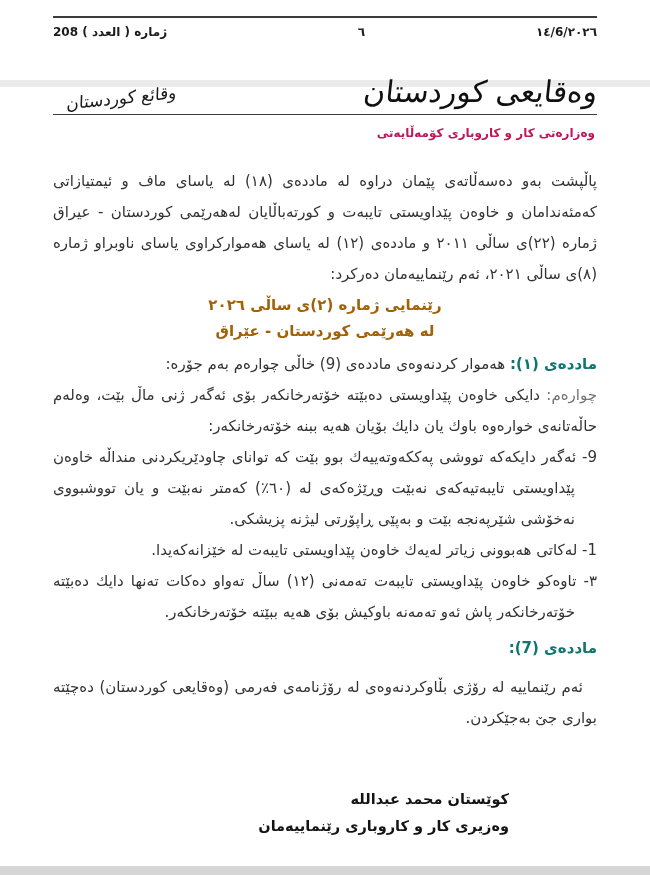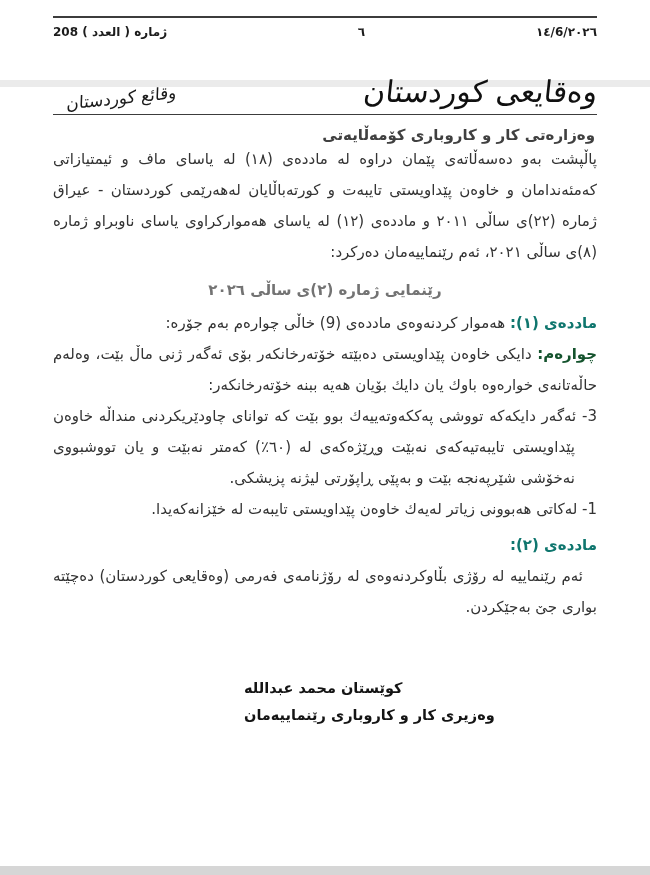--- a/index.html
+++ b/index.html
@@ -43,49 +43,49 @@
     width:120px;text-align:center;
     transform:rotate(-6deg) skewX(6deg);
     letter-spacing:-1px;
     line-height:0.95;
     margin-bottom:2px;
   }
   .mid-rule{border:none;border-top:1.5px solid #3c3c3c;margin:2px 53px 0 53px;}
   .ministry{
     text-align:right;
     padding:11px 55px 0 53px;
-    font-size:15px;font-weight:bold;color:#404040;
+    font-size:12px;font-weight:bold;color:#be185d;
   }
 
   
   .doc-body{
     padding:0 53px;
     font-size:15px;
     line-height:31px;
     text-align:justify;
     color:#333333;
   }
-  .preamble{}
+  .preamble{margin-top:26px;}
   .decree-title{
-    text-align:center;font-weight:bold;color:#737373;
+    text-align:center;font-weight:bold;color:#a16207;
     font-size:15px;line-height:26px;
-    margin-top:9px;
+    margin-top:2px;
   }
   .article{margin-top:5px;}
   .article-label{font-weight:bold;color:#0f766e;}
-  .sub-label{font-weight:bold;color:#14532d;margin-top:21px;}
+  .sub-label{font-weight:normal;color:#737373;margin-top:21px;}
   .list-item{padding-right:22px;text-indent:-22px;margin:0;}
-  .article2-text{text-indent:14px;margin-top:0;}
+  .article2-text{text-indent:14px;margin-top:8px;}
 
   
   .signature{
     margin:52px 0 0 0;
     margin-right:88px;
     width:265px;
-    text-align:left;
+    text-align:right;
     font-weight:bold;color:#141414;
     font-size:14.5px;line-height:27px;
   }
   p{margin:0;}
 </style>
 </head>
 <body>
 
 <div class="page">
 
@@ -107,31 +107,33 @@
   <hr class="mid-rule">
 
   <div class="ministry">وەزارەتى كار و كاروبارى كۆمەڵايەتى</div>
 
   <div class="doc-body">
 
     <p class="preamble">پاڵپشت بەو دەسەڵاتەى پێمان دراوە لە ماددەى (١٨) لە ياساى ماف و ئيمتيازاتى كەمئەندامان و خاوەن پێداويستى تايبەت و كورتەباڵايان لەهەرێمى كوردستان - عيراق ژمارە (٢٢)ى ساڵى ٢٠١١ و ماددەى (١٢) لە ياساى هەمواركراوى ياساى ناوبراو ژمارە (٨)ى ساڵى ٢٠٢١، ئەم رێنماييەمان دەركرد:</p>
 
     <div class="decree-title">
       <div>رێنمايى ژمارە (٢)ى ساڵى ٢٠٢٦</div>
+      <div>لە هەرێمى كوردستان - عێراق</div>
     </div>
 
     <div class="article">
       <p><span class="article-label">ماددەى (١):</span><span> هەموار كردنەوەى ماددەى (9) خاڵى چوارەم بەم جۆرە:</span></p>
       <p><span class="sub-label">چوارەم:</span><span> دايكى خاوەن پێداويستى دەبێتە خۆتەرخانكەر بۆى ئەگەر ژنى ماڵ بێت، وەلەم حاڵەتانەى خوارەوە باوك يان دايك بۆيان هەيە ببنە خۆتەرخانكەر:</span></p>
-      <p class="list-item">3- ئەگەر دايكەكە تووشى پەككەوتەييەك بوو بێت كە تواناى چاودێريكردنى منداڵە خاوەن پێداويستى تايبەتيەكەى نەبێت وڕێژەكەى لە (٦٠٪) كەمتر نەبێت و يان تووشبووى نەخۆشى شێرپەنجە بێت و بەپێى ڕاپۆرتى ليژنە پزيشكى.</p>
+      <p class="list-item">9- ئەگەر دايكەكە تووشى پەككەوتەييەك بوو بێت كە تواناى چاودێريكردنى منداڵە خاوەن پێداويستى تايبەتيەكەى نەبێت وڕێژەكەى لە (٦٠٪) كەمتر نەبێت و يان تووشبووى نەخۆشى شێرپەنجە بێت و بەپێى ڕاپۆرتى ليژنە پزيشكى.</p>
       <p class="list-item">1- لەكاتى هەبوونى زياتر لەيەك خاوەن پێداويستى تايبەت لە خێزانەكەيدا.</p>
+      <p class="list-item">٣- تاوەكو خاوەن پێداويستى تايبەت تەمەنى (١٢) ساڵ تەواو دەكات تەنها دايك دەبێتە خۆتەرخانكەر پاش ئەو تەمەنە باوكيش بۆى هەيە ببێتە خۆتەرخانكەر.</p>
     </div>
 
     <div class="article">
-      <p class="article-label">ماددەى (٢):</p>
+      <p class="article-label">ماددەى (7):</p>
       <p class="article2-text">ئەم رێنماييە لە رۆژى بڵاوكردنەوەى لە رۆژنامەى فەرمى (وەقايعى كوردستان) دەچێتە بوارى جێ بەجێكردن.</p>
     </div>
 
     <div class="signature">
       <div>كوێستان محمد عبدالله</div>
       <div>وەزيرى كار و كاروبارى رێنماييەمان</div>
     </div>
 
   </div>
 

